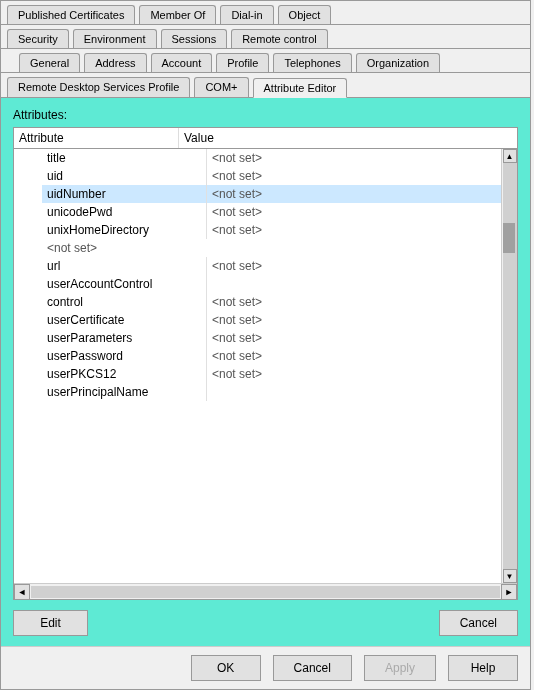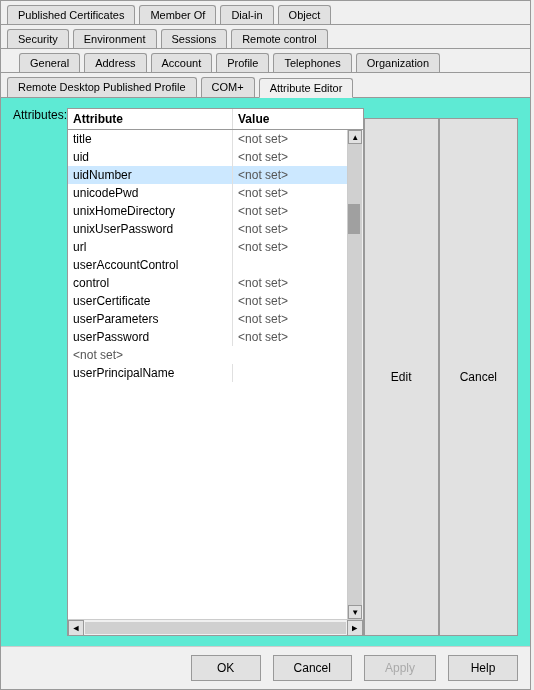--- a/index.html
+++ b/index.html
@@ -47,55 +47,56 @@
       bottom: -1px;
     }
     .tabs-row-1 { padding-left: 4px; }
     .tabs-row-2 { padding-left: 4px; }
     .tabs-row-3 { padding-left: 16px; }
     .tabs-row-4 { padding-left: 4px; }
     .content-area {
       flex: 1;
       padding: 10px 12px;
       display: flex;
-      flex-direction: row;
+      flex-direction: column;
     }
     .attributes-label {
       margin-bottom: 5px;
       font-size: 12px;
     }
     .table-container {
       flex: 1;
       border: 1px solid #999;
       background: white;
       overflow: hidden;
       display: flex;
       flex-direction: column;
     }
     .table-header {
       display: flex;
       background: white;
       border-bottom: 1px solid #999;
-      font-weight: bold;
+      font-weight: normal;
       font-size: 12px;
     }
     .col-attribute {
       width: 165px;
       min-width: 165px;
       padding: 3px 5px;
       border-right: 1px solid #ddd;
     }
     .col-value {
       flex: 1;
       padding: 3px 5px;
     }
     .table-body {
       flex: 1;
       overflow-y: auto;
       overflow-x: auto;
+      margin-left: 28px;
     }
     .table-row {
       display: flex;
       font-size: 12px;
     }
     .table-row:nth-child(even) { background: white; }
     .table-row:nth-child(odd) { background: white; }
     .table-row.highlighted { background: #cce8ff; }
     .table-row .col-attribute {
       width: 165px;
@@ -216,21 +217,21 @@
   <div class="tabs-row tabs-row-3">
     <div class="tab">General</div>
     <div class="tab">Address</div>
     <div class="tab">Account</div>
     <div class="tab">Profile</div>
     <div class="tab">Telephones</div>
     <div class="tab">Organization</div>
   </div>
 
   <div class="tabs-row tabs-row-4">
-    <div class="tab">Remote Desktop Published Profile</div>
+    <div class="tab">Remote Desktop Services Profile</div>
     <div class="tab">COM+</div>
     <div class="tab active">Attribute Editor</div>
   </div>
 
   <div class="content-area">
     <div class="attributes-label">Attributes:</div>
 
     <div class="table-container">
 
       <div class="table-header">
@@ -254,21 +255,20 @@
           </div>
           <div class="table-row">
             <div class="col-attribute">unicodePwd</div>
             <div class="col-value">&lt;not set&gt;</div>
           </div>
           <div class="table-row">
             <div class="col-attribute">unixHomeDirectory</div>
             <div class="col-value">&lt;not set&gt;</div>
           </div>
           <div class="table-row">
-            <div class="col-attribute">unixUserPassword</div>
             <div class="col-value">&lt;not set&gt;</div>
           </div>
           <div class="table-row">
             <div class="col-attribute">url</div>
             <div class="col-value">&lt;not set&gt;</div>
           </div>
           <div class="table-row">
             <div class="col-attribute">userAccountControl</div>
           </div>
           <div class="table-row">
@@ -281,20 +281,21 @@
           </div>
           <div class="table-row">
             <div class="col-attribute">userParameters</div>
             <div class="col-value">&lt;not set&gt;</div>
           </div>
           <div class="table-row">
             <div class="col-attribute">userPassword</div>
             <div class="col-value">&lt;not set&gt;</div>
           </div>
           <div class="table-row">
+            <div class="col-attribute">userPKCS12</div>
             <div class="col-value">&lt;not set&gt;</div>
           </div>
           <div class="table-row">
             <div class="col-attribute">userPrincipalName</div>
             <div class="col-value"></div>
           </div>
         </div>
 
         <div class="scrollbar-area">
           <div class="vscroll-arrow">▲</div>

